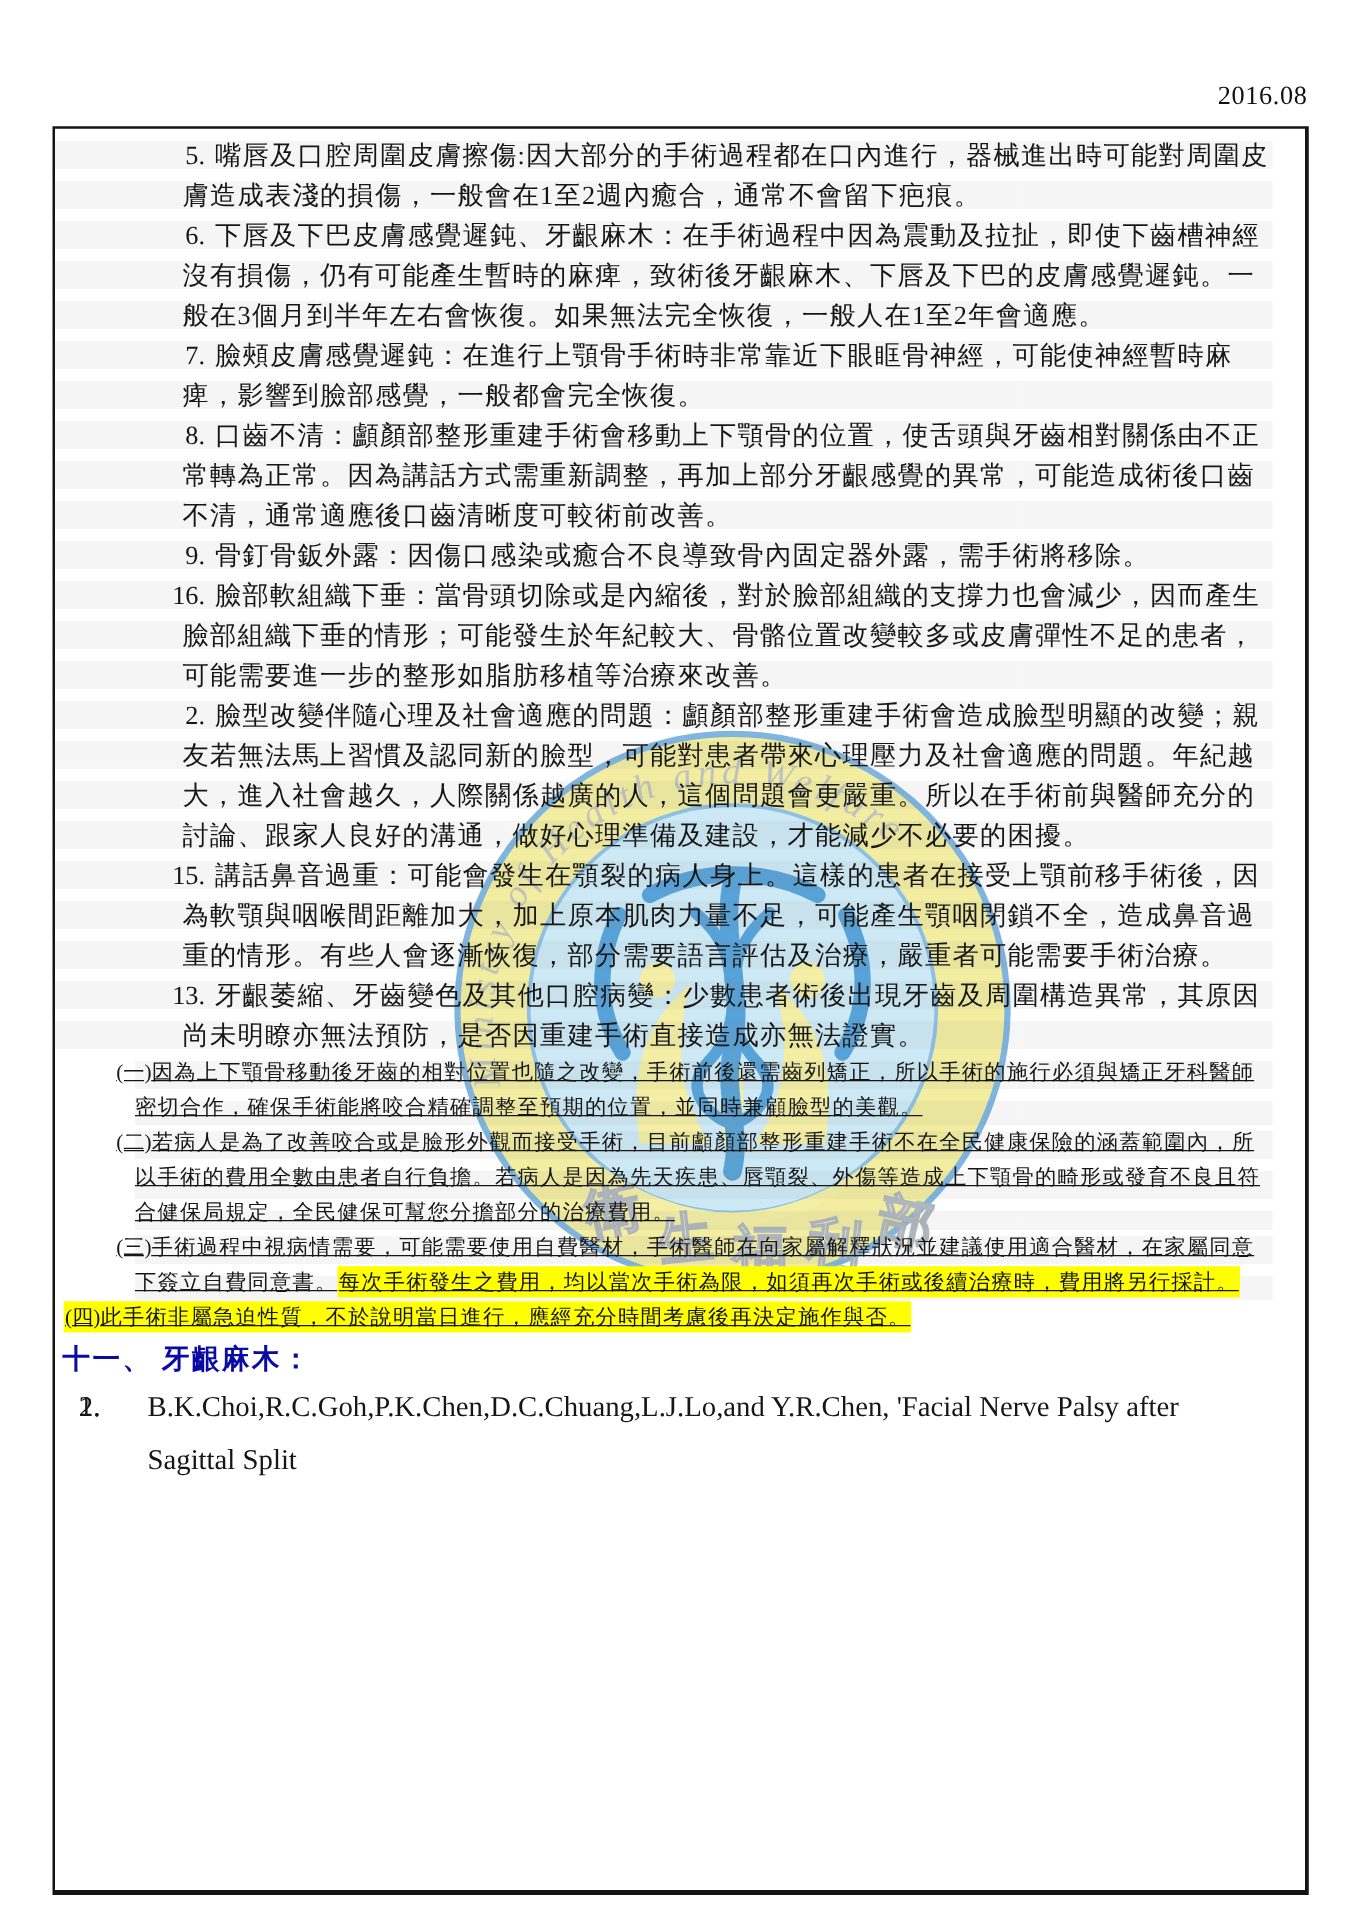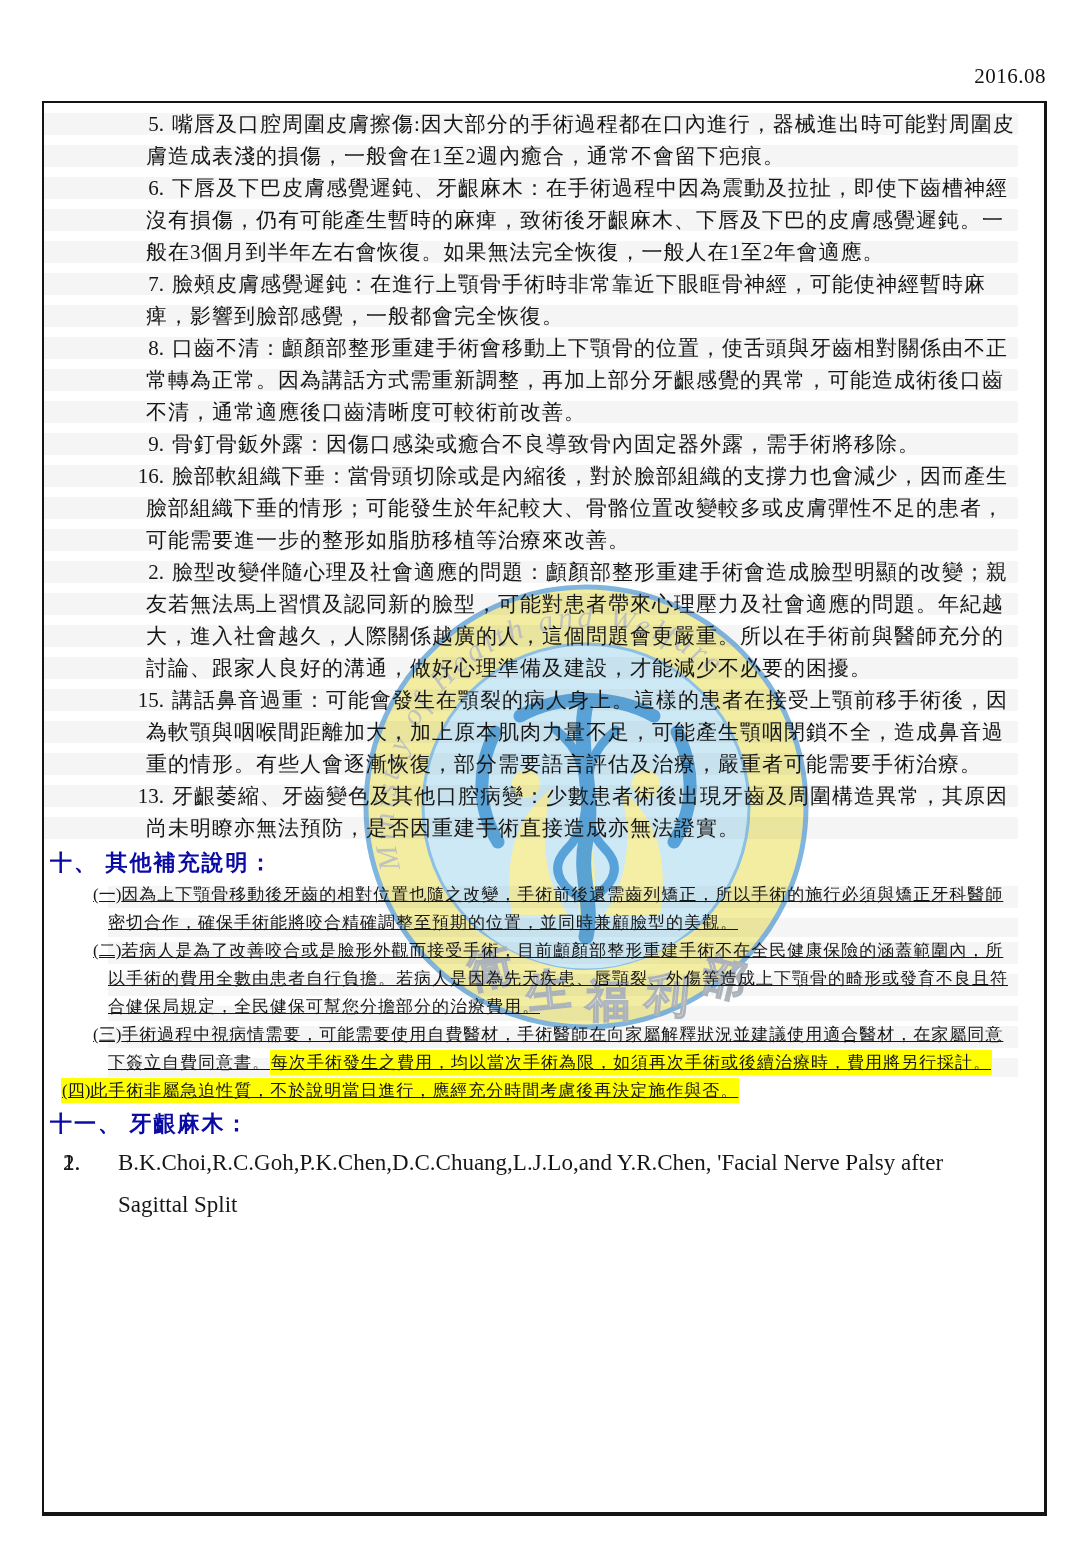--- a/index.html
+++ b/index.html
@@ -13,21 +13,21 @@
   
   .band{background-image:repeating-linear-gradient(180deg,transparent 0 5px,rgba(125,125,125,.075) 5px 27px,transparent 27px 32px);}
   
   .li{position:relative;margin-left:102px;text-indent:26px;font-size:21px;line-height:32px;letter-spacing:1px;}
   .num{position:absolute;left:-15px;top:0;width:33px;text-align:right;text-indent:0;letter-spacing:0;}
   
   .h10,.h11{margin:2px 0 1px 6px;font-size:22px;line-height:34px;font-weight:bold;color:#0A0AA4;letter-spacing:2px;}
   
   .sub{margin-left:64px;text-indent:-15px;font-size:17px;line-height:28px;letter-spacing:1px;text-decoration:underline;}
   .sub .mk{letter-spacing:0;}
-  .sub4{margin-left:17px;text-indent:0;}
+  .sub4{margin-left:7px;text-indent:0;}
   mark{background:#FFFF00;color:inherit;padding:3px 1px;box-decoration-break:clone;-webkit-box-decoration-break:clone;}
   
   .ref{position:relative;margin-left:74px;font-size:23px;line-height:42px;font-family:"Liberation Serif",serif;letter-spacing:0;}
   .refnum{position:absolute;left:-55px;top:0;width:40px;}
   .arcText{font-family:"Liberation Serif",serif;font-style:italic;font-size:30px;fill:#B6BCC4;letter-spacing:4px;opacity:.85;}
   .wmCjk{font-family:"Liberation Serif","DejaVu Sans",serif;font-size:44px;font-weight:bold;fill:rgba(255,255,255,.55);stroke:#AFB6BD;stroke-width:1.3px;}
 </style>
 </head>
 <body>
 
@@ -95,21 +95,20 @@
           <span class="num">2.</span><span>臉型改變伴隨心理及社會適應的問題：顱顏部整形重建手術會造成臉型明顯的改變；親友若無法馬上習慣及認同新的臉型，可能對患者帶來心理壓力及社會適應的問題。年紀越大，進入社會越久，人際關係越廣的人，這個問題會更嚴重。所以在手術前與醫師充分的討論、跟家人良好的溝通，做好心理準備及建設，才能減少不必要的困擾。</span>
         </div>
           <div class="li">
           <span class="num">15.</span><span>講話鼻音過重：可能會發生在顎裂的病人身上。這樣的患者在接受上顎前移手術後，因為軟顎與咽喉間距離加大，加上原本肌肉力量不足，可能產生顎咽閉鎖不全，造成鼻音過重的情形。有些人會逐漸恢復，部分需要語言評估及治療，嚴重者可能需要手術治療。</span>
         </div>
           <div class="li">
           <span class="num">13.</span><span>牙齦萎縮、牙齒變色及其他口腔病變：少數患者術後出現牙齒及周圍構造異常，其原因尚未明瞭亦無法預防，是否因重建手術直接造成亦無法證實。</span>
         </div>
         </div>
 
-      <div class="h10">十、 其他補充說明：</div>
 
       <div class="sub band"><span class="mk">(一)</span><span>因為上下顎骨移動後牙齒的相對位置也隨之改變，手術前後還需齒列矯正，所以手術的施行必須與矯正牙科醫師密切合作，確保手術能將咬合精確調整至預期的位置，並同時兼顧臉型的美觀。</span></div>
 
       <div class="sub band"><span class="mk">(二)</span><span>若病人是為了改善咬合或是臉形外觀而接受手術，目前顱顏部整形重建手術不在全民健康保險的涵蓋範圍內，所以手術的費用全數由患者自行負擔。若病人是因為先天疾患、唇顎裂、外傷等造成上下顎骨的畸形或發育不良且符合健保局規定，全民健保可幫您分擔部分的治療費用。</span></div>
 
       <div class="sub band"><span class="mk">(三)</span><span>手術過程中視病情需要，可能需要使用自費醫材，手術醫師在向家屬解釋狀況並建議使用適合醫材，在家屬同意下簽立自費同意書。</span><mark>每次手術發生之費用，均以當次手術為限，如須再次手術或後續治療時，費用將另行採計。</mark></div>
 
       <div class="sub sub4"><mark><span class="mk">(四)</span><span>此手術非屬急迫性質，不於說明當日進行，應經充分時間考慮後再決定施作與否。</span></mark></div>
 
       <div class="h11">十一、 牙齦麻木：</div>

